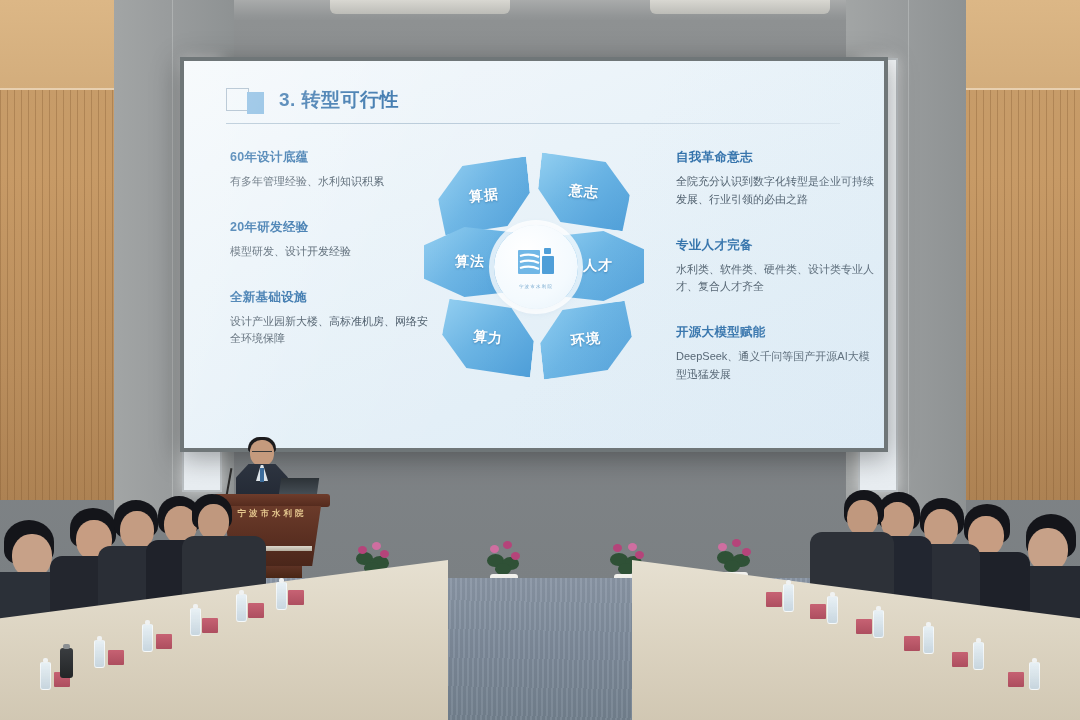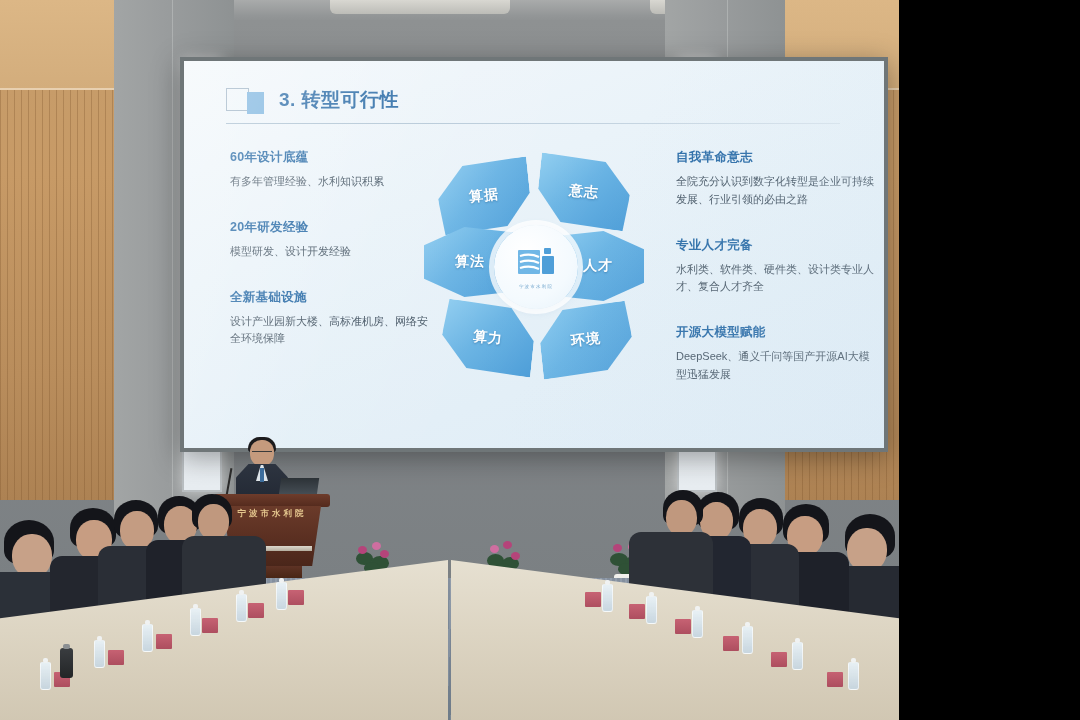--- a/index.html
+++ b/index.html
@@ -1,19 +1,19 @@
 <!DOCTYPE html>
 <html lang="zh"><head>
 <meta charset="utf-8">
 <title>Conference Presentation Scene</title>
 <style>
   html,body{margin:0;padding:0;background:#000;}
   body{font-family:"Liberation Sans","DejaVu Sans",sans-serif;}
 
-  .scene{position:relative;width:899px;height:720px;overflow:hidden;background:#0369a1;}
+  .scene{position:relative;width:1080px;height:720px;overflow:hidden;background:#0369a1;}
 
   
   .ceiling{position:absolute;left:0;top:0;width:1080px;height:26px;
     background:linear-gradient(180deg,#a9abab 0%,#939697 60%,#8a8d8e 100%);}
   .ceiling-light{position:absolute;top:0;height:14px;border-radius:0 0 6px 6px;
     background:linear-gradient(180deg,#e8e6de,#c9c8c1);opacity:.75;}
 
   .back-wall{position:absolute;left:0;top:20px;width:1080px;height:560px;
     background:linear-gradient(180deg,#8e9192 0%,#84878a 45%,#7b8083 100%);}
 

